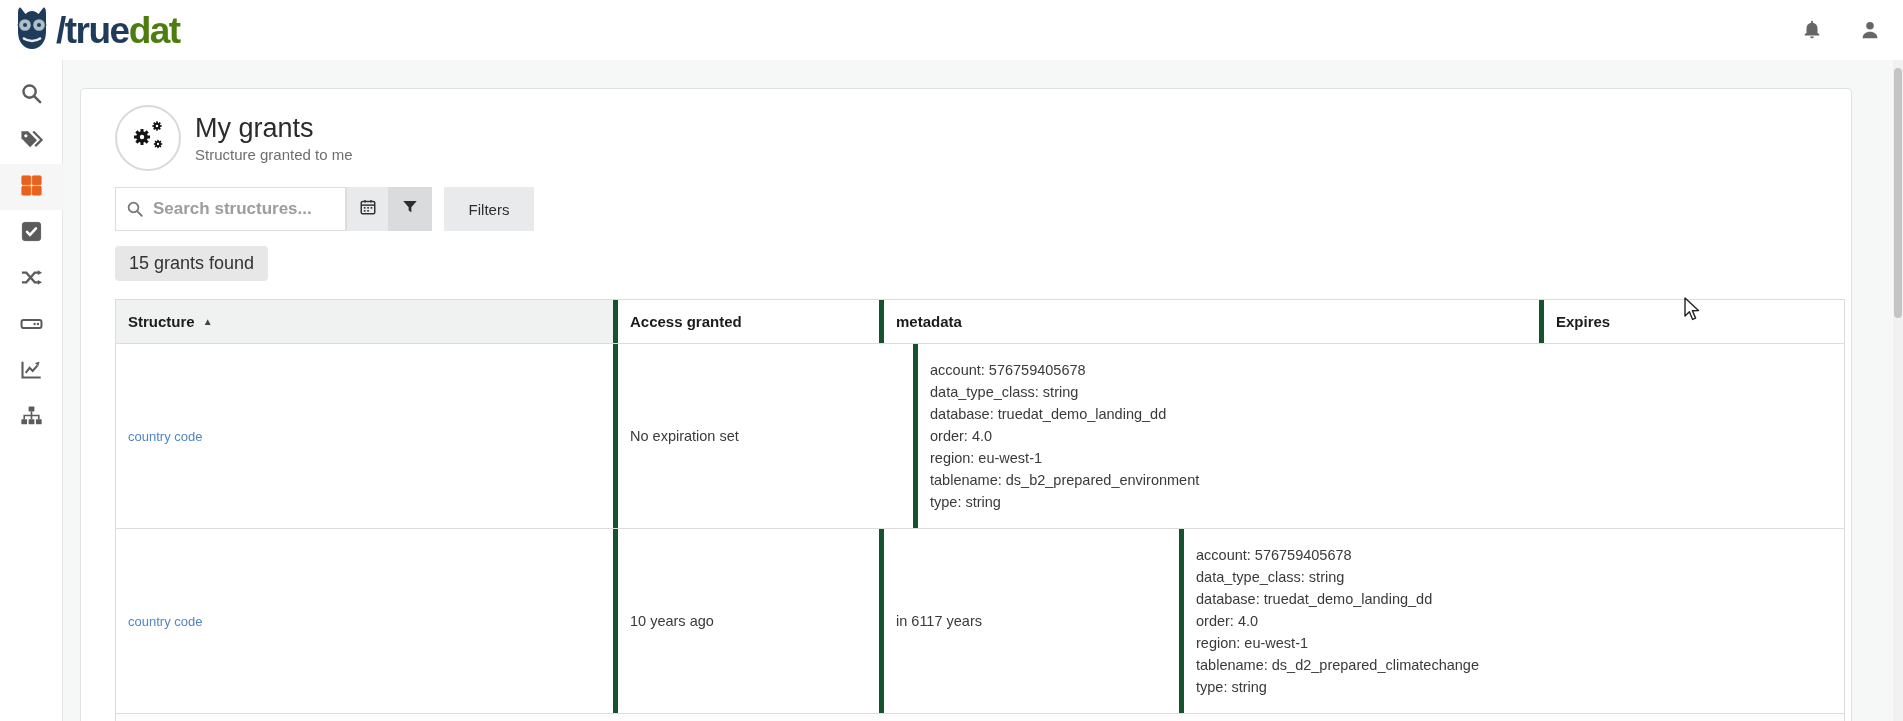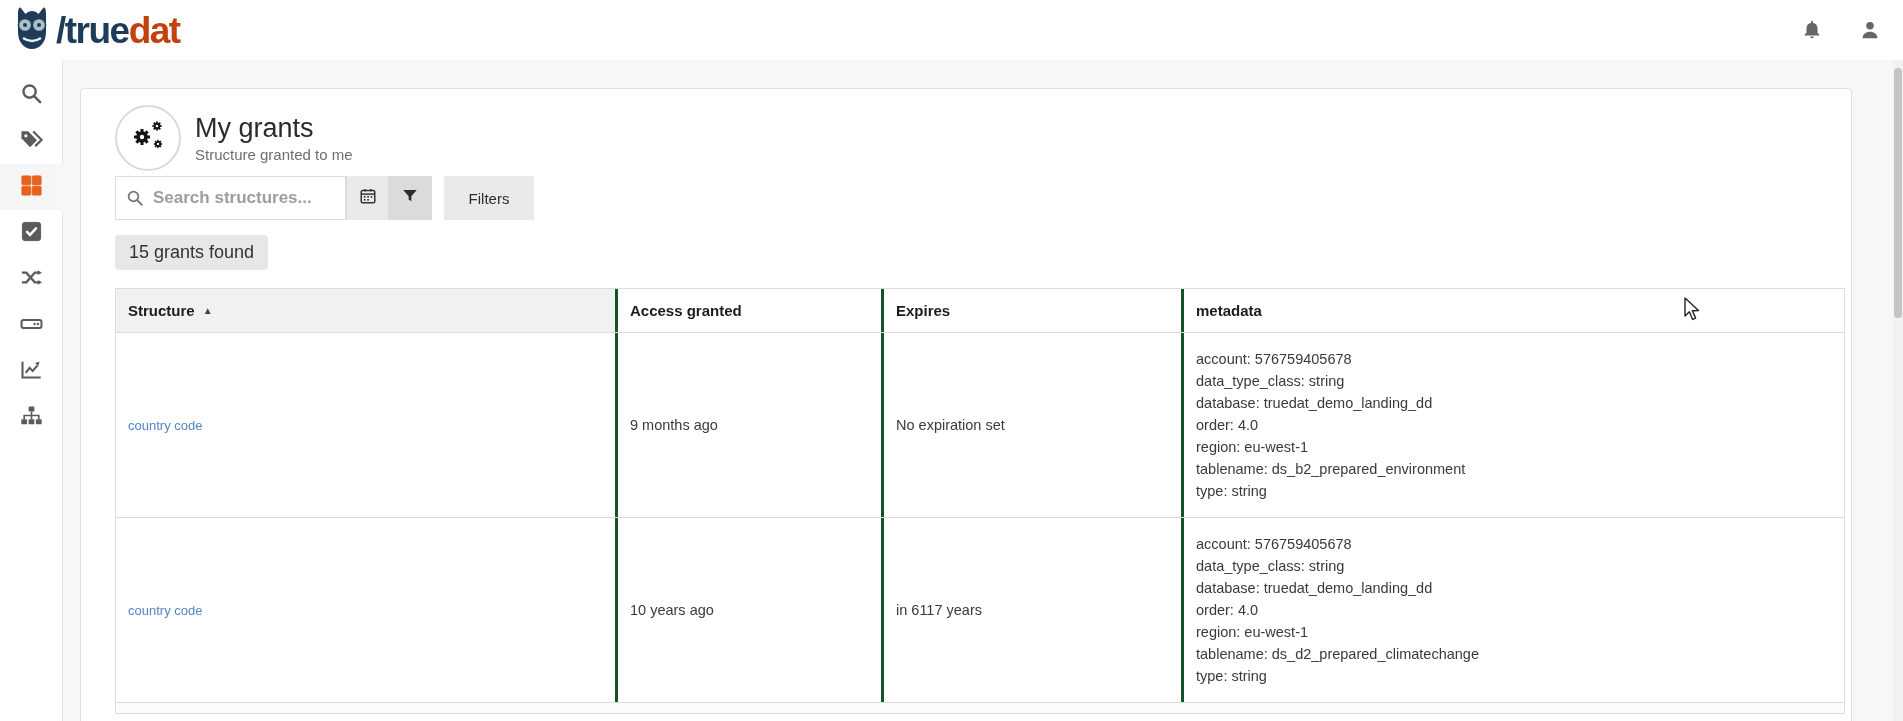--- a/index.html
+++ b/index.html
@@ -5,40 +5,40 @@
   * { margin:0; padding:0; box-sizing:border-box; }
   html,body { width:1903px; height:721px; overflow:hidden; background:#fff;
               font-family:"Liberation Sans", sans-serif; position:relative; }
 
   
   .topbar { height:60px; background:#fff; display:flex; align-items:center;
             justify-content:space-between; padding:0 12px 0 10px; }
   .logo { display:flex; align-items:center; cursor:pointer; }
   .logo-text { font-size:37px; font-weight:700; letter-spacing:-1.5px; line-height:1; margin-left:2px; }
   .logo-true { color:#1e3c59; }
-  .logo-dat  { color:#c2410c; }
+  .logo-dat  { color:#4d7c0f; }
   .topbar-icons { display:flex; align-items:center; gap:36px; padding-right:10px; }
   .tb-icon { width:22px; height:22px; cursor:pointer; }
   .tb-icon svg { width:100%; height:100%; fill:#666; }
 
   
   .shell { display:flex; height:661px; background:#f6f7f7; }
   .sidebar { width:63px; background:#fff; border-right:1px solid #e7e7e7;
              display:flex; flex-direction:column; align-items:center; padding-top:12px; flex:0 0 63px; }
   .sb-item { width:63px; height:46px; display:flex; align-items:center; justify-content:center; cursor:pointer; }
   .sb-item svg { width:23px; height:23px; fill:#5b5b5b; stroke:#5b5b5b; }
   .sb-item.active { background:#f6f6f6; }
   .sb-item.active svg { fill:#e8621d; stroke:#e8621d; }
 
   .main { flex:1; position:relative; }
   .card { position:absolute; left:17px; top:28px; width:1772px; min-height:640px;
           background:#fff; border:1px solid #e1e1e1; border-radius:4px 4px 0 0; padding:16px 0 0 34px; }
 
   
-  .page-head { display:flex; align-items:center; gap:14px; margin-bottom:5px; }
+  .page-head { display:flex; align-items:center; gap:14px; margin-bottom:16px; }
   .head-circle { width:66px; height:66px; border-radius:50%; border:2px solid #d9d9d9;
                  display:flex; align-items:center; justify-content:center; flex:0 0 66px; }
   .head-titles .title { font-size:27px; color:#2b2b2b; line-height:1.15; }
   .head-titles .subtitle { font-size:15px; color:#6e6e6e; margin-top:2px; }
 
   
   .toolbar { display:flex; align-items:stretch; height:44px; margin-bottom:15px; }
   .search-box { width:231px; background:#fff; border:1px solid #ddd; display:flex; align-items:center;
                 padding:0 8px 0 10px; }
   .search-box svg { width:18px; height:18px; stroke:#777; fill:none; flex:0 0 18px; }
@@ -52,21 +52,21 @@
   .seg svg { width:18px; height:18px; }
 
   
   .badge { display:inline-block; background:#e7e7e7; border-radius:4px; padding:7px 14px;
            font-size:18px; color:#333; margin-bottom:18px; }
 
   
   .grants-table { width:1730px; border:1px solid #dcdcdc; font-size:14.5px; color:#3a3a3a; background:#fff; }
   .t-row { display:flex; border-bottom:1px solid #dcdcdc; }
   .t-row:last-child { border-bottom:none; }
-  .t-cell { border-right:3px solid #14532d; padding:0 12px; display:flex; align-items:center; }
+  .t-cell { border-right:5px solid #14532d; padding:0 12px; display:flex; align-items:center; }
   .t-cell:last-child { border-right:none; }
   .col-structure { width:502px; flex:0 0 502px; }
   .col-access    { width:266px; flex:0 0 266px; }
   .col-expires   { width:300px; flex:0 0 300px; }
   .col-meta      { flex:1; }
   .t-head { height:44px; }
   .t-head .t-cell { font-weight:700; font-size:15px; color:#1c1c1c; cursor:pointer; }
   .t-head .sorted { background:#f0f1f1; }
   .sort-arrow { font-size:10px; color:#444; margin-left:8px; }
   .meta-cell { flex-direction:column; align-items:flex-start; padding:15px 12px; }
@@ -274,33 +274,32 @@
       
       <div class="grants-table">
         <div class="t-row t-head">
           <div class="t-cell col-structure sorted">
             <span>Structure</span>
             <span class="sort-arrow">▲</span>
           </div>
           <div class="t-cell col-access">
             <span>Access granted</span>
           </div>
+          <div class="t-cell col-meta">
+            <span>metadata</span>
+          </div>
           <div class="t-cell col-expires">
             <span>Expires</span>
-          </div>
-          <div class="t-cell col-meta">
-            <span>metadata</span>
           </div>
         </div>
 
         <div class="t-row">
           <div class="t-cell col-structure">
             <a class="link">country code</a>
           </div>
-          <div class="t-cell col-access">9 months ago</div>
           <div class="t-cell col-expires">No expiration set</div>
           <div class="t-cell col-meta meta-cell">
             <div class="meta-line">account: 576759405678</div>
             <div class="meta-line">data_type_class: string</div>
             <div class="meta-line">database: truedat_demo_landing_dd</div>
             <div class="meta-line">order: 4.0</div>
             <div class="meta-line">region: eu-west-1</div>
             <div class="meta-line">tablename: ds_b2_prepared_environment</div>
             <div class="meta-line">type: string</div>
           </div>

